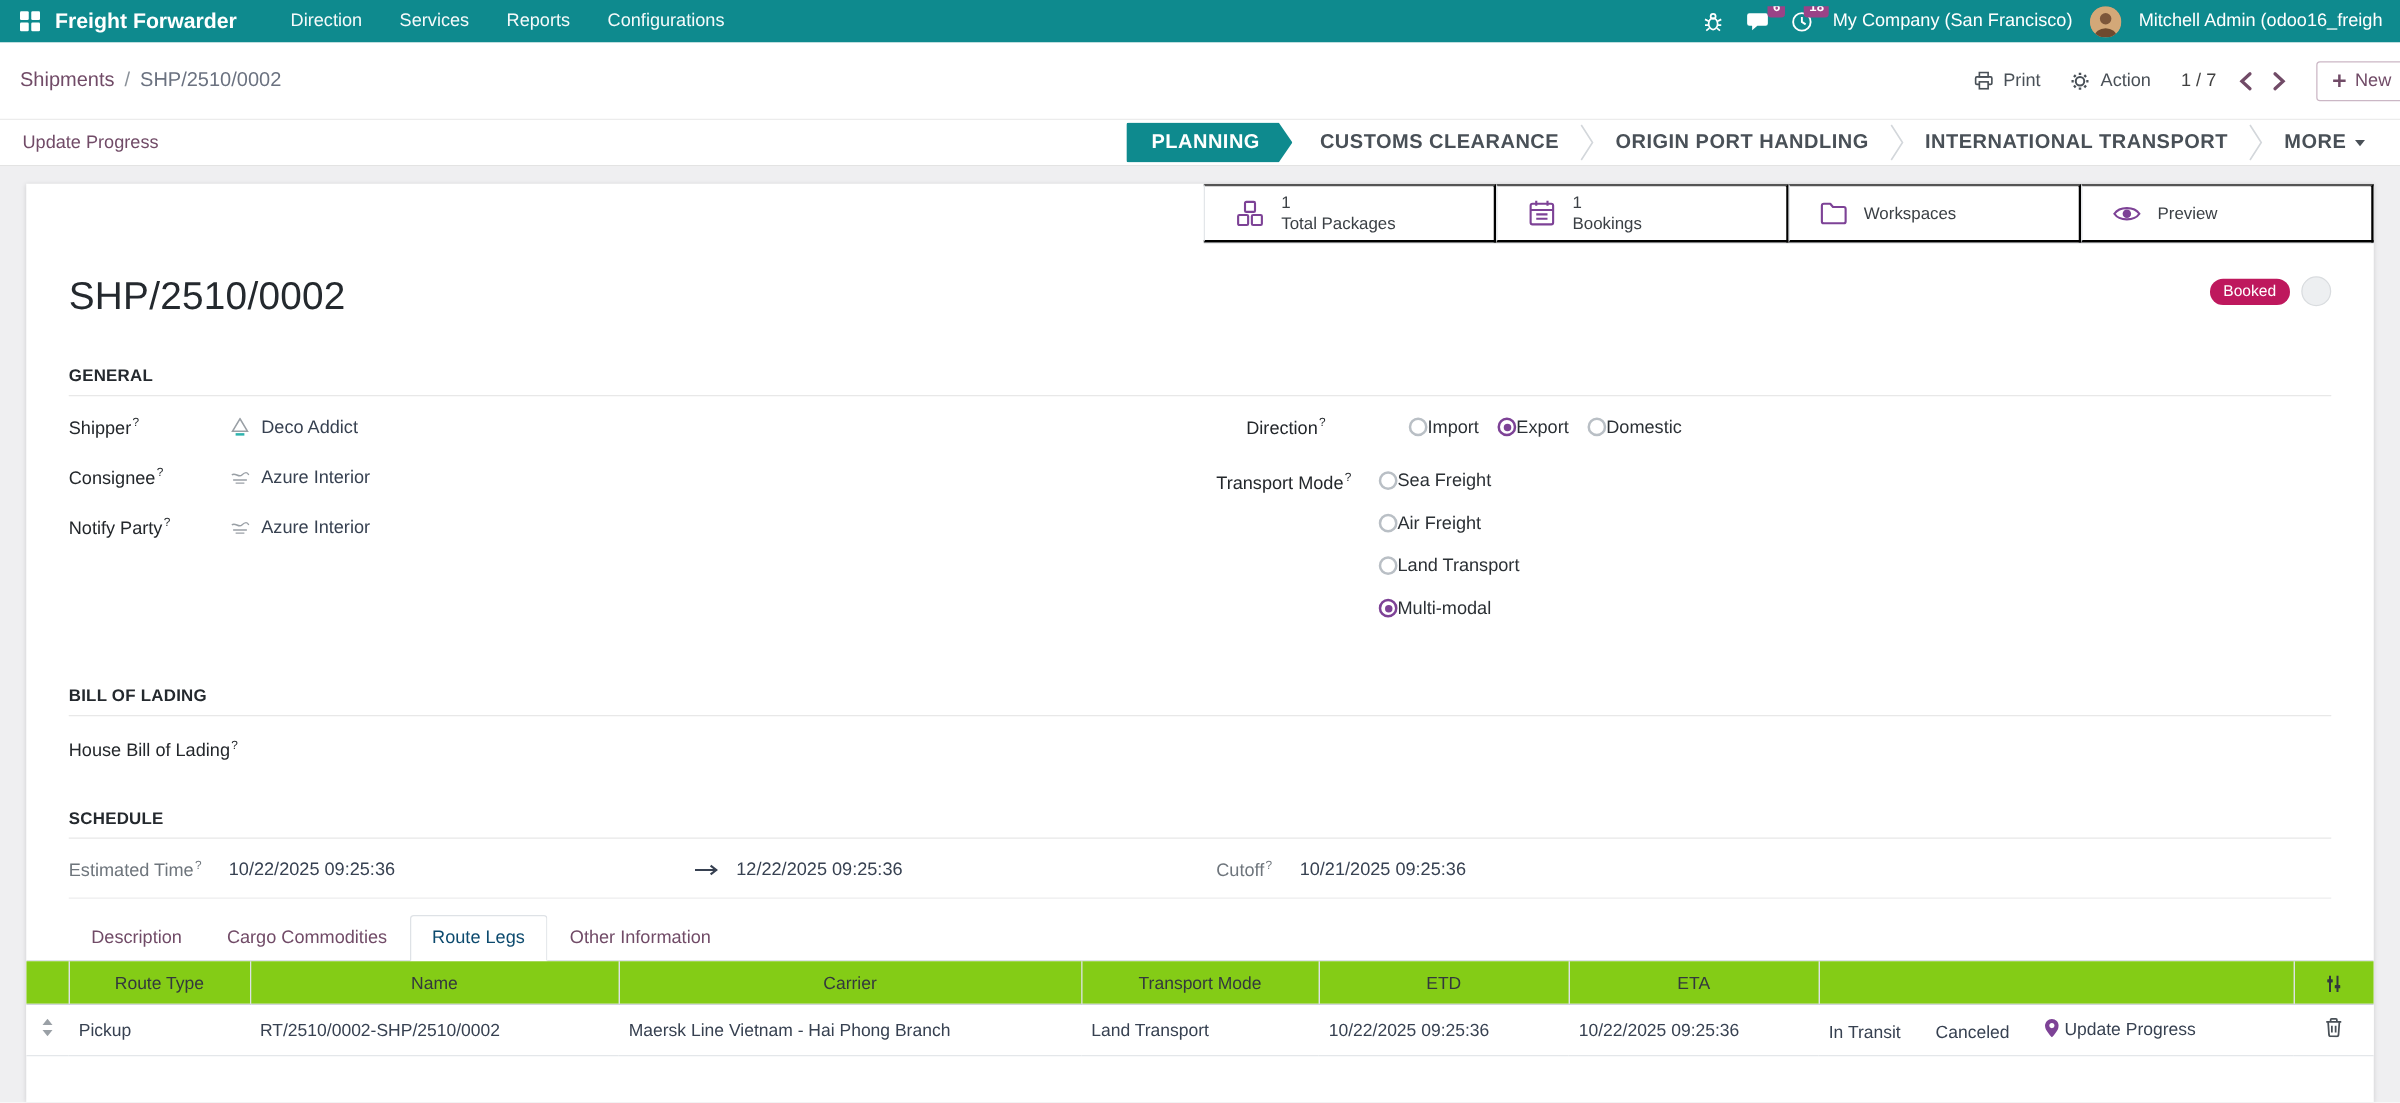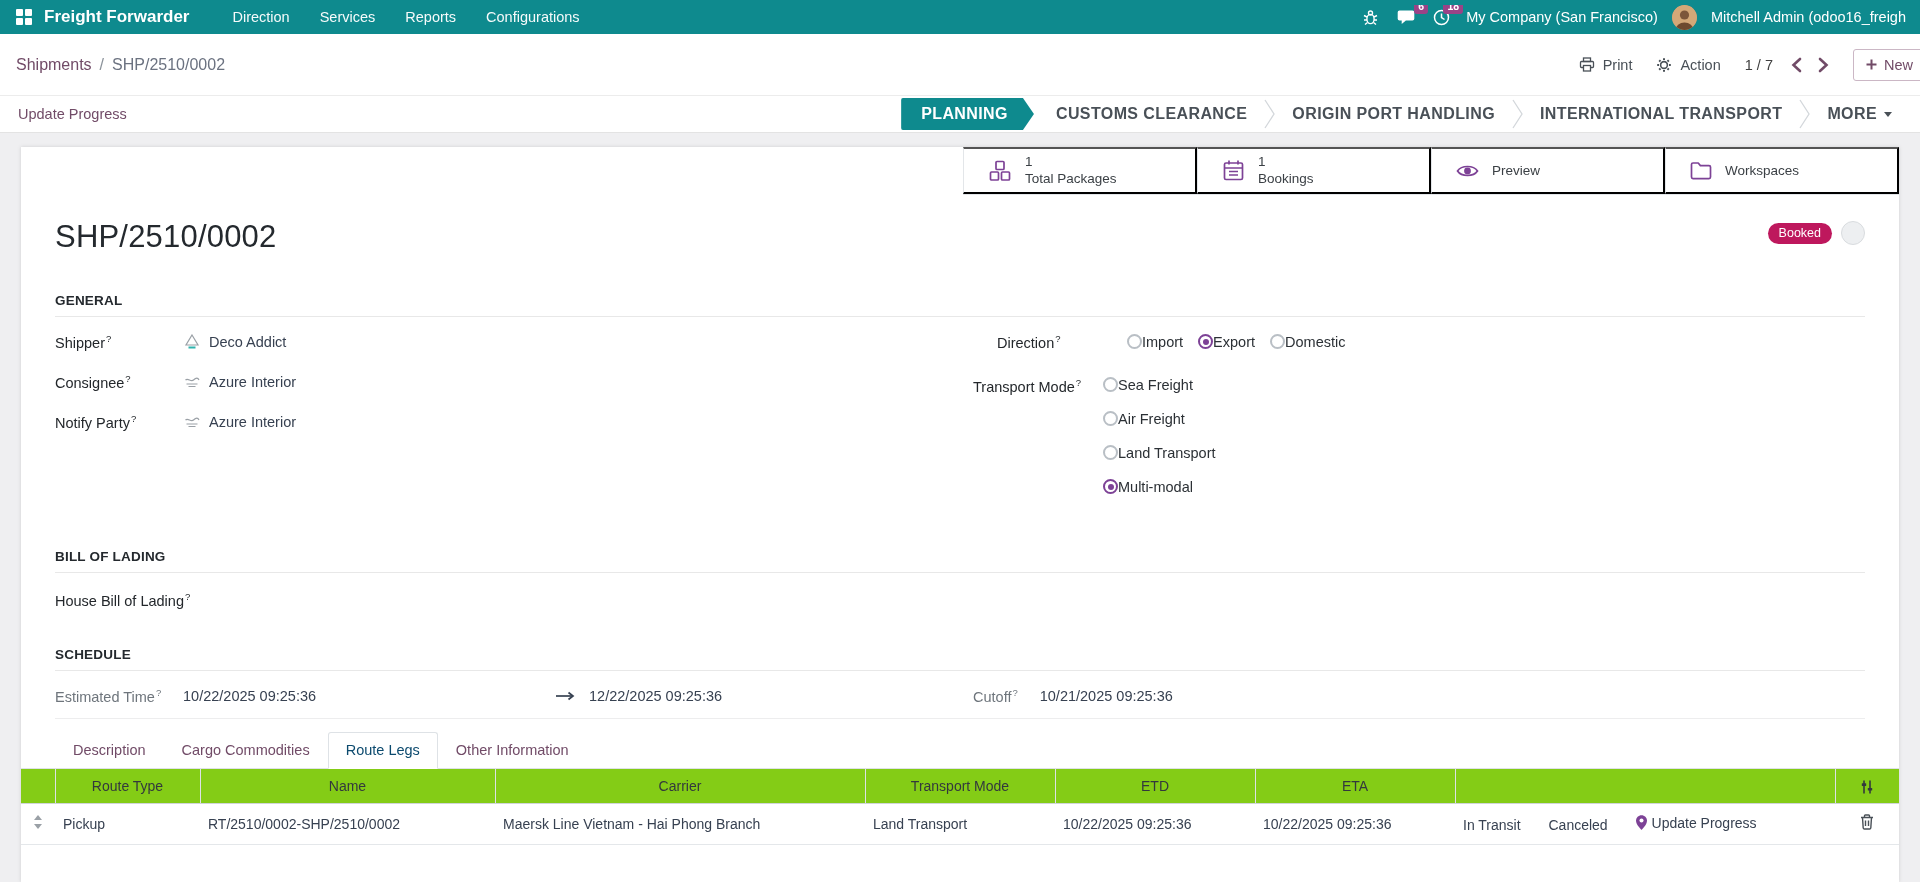--- a/index.html
+++ b/index.html
@@ -254,31 +254,31 @@
           <svg width="23" height="23" viewBox="0 0 23 23" fill="none" stroke="#7D4296" stroke-width="1.7">
             <rect x="2.5" y="4" width="18" height="16.5" rx="1.5"></rect>
               <path d="M2.5 9 H20.5 M7 1.5 V5.5 M16 1.5 V5.5 M7 12.5 H16 M7 16 H16"></path>
           </svg>
           <span class="stat-texts">
             <span>1</span>
             <span>Bookings</span>
           </span>
         </button>
         <button class="stat-btn">
+          <svg width="22" height="19" viewBox="0 0 22 19" fill="none" stroke="#7D4296" stroke-width="1.7" stroke-linejoin="round">
+            <path d="M1.5 3.5 a1.5 1.5 0 0 1 1.5 -1.5 h5.2 l2.2 2.6 h8.6 a1.5 1.5 0 0 1 1.5 1.5 v10 a1.5 1.5 0 0 1 -1.5 1.5 h-16 a1.5 1.5 0 0 1 -1.5 -1.5 z"></path>
+          </svg>
+          <span class="stat-single">Workspaces</span>
+        </button>
+        <button class="stat-btn">
           <svg width="23" height="18" viewBox="0 0 23 18">
             <path d="M1.5 9 C5.5 3 17.5 3 21.5 9 C17.5 15 5.5 15 1.5 9 Z" fill="none" stroke="#7D4296" stroke-width="1.7"></path>
             <circle cx="11.5" cy="9" r="3.4" fill="#7D4296"></circle>
           </svg>
           <span class="stat-single">Preview</span>
-        </button>
-        <button class="stat-btn">
-          <svg width="22" height="19" viewBox="0 0 22 19" fill="none" stroke="#7D4296" stroke-width="1.7" stroke-linejoin="round">
-            <path d="M1.5 3.5 a1.5 1.5 0 0 1 1.5 -1.5 h5.2 l2.2 2.6 h8.6 a1.5 1.5 0 0 1 1.5 1.5 v10 a1.5 1.5 0 0 1 -1.5 1.5 h-16 a1.5 1.5 0 0 1 -1.5 -1.5 z"></path>
-          </svg>
-          <span class="stat-single">Workspaces</span>
         </button>
       </div>
     </div>
 
     <div class="sheet">
       <div class="title-row">
         <h1 class="rec-title">SHP/2510/0002</h1>
         <div class="title-side">
           <span class="pill">Booked</span>
           <span class="ghost-circle"></span>

